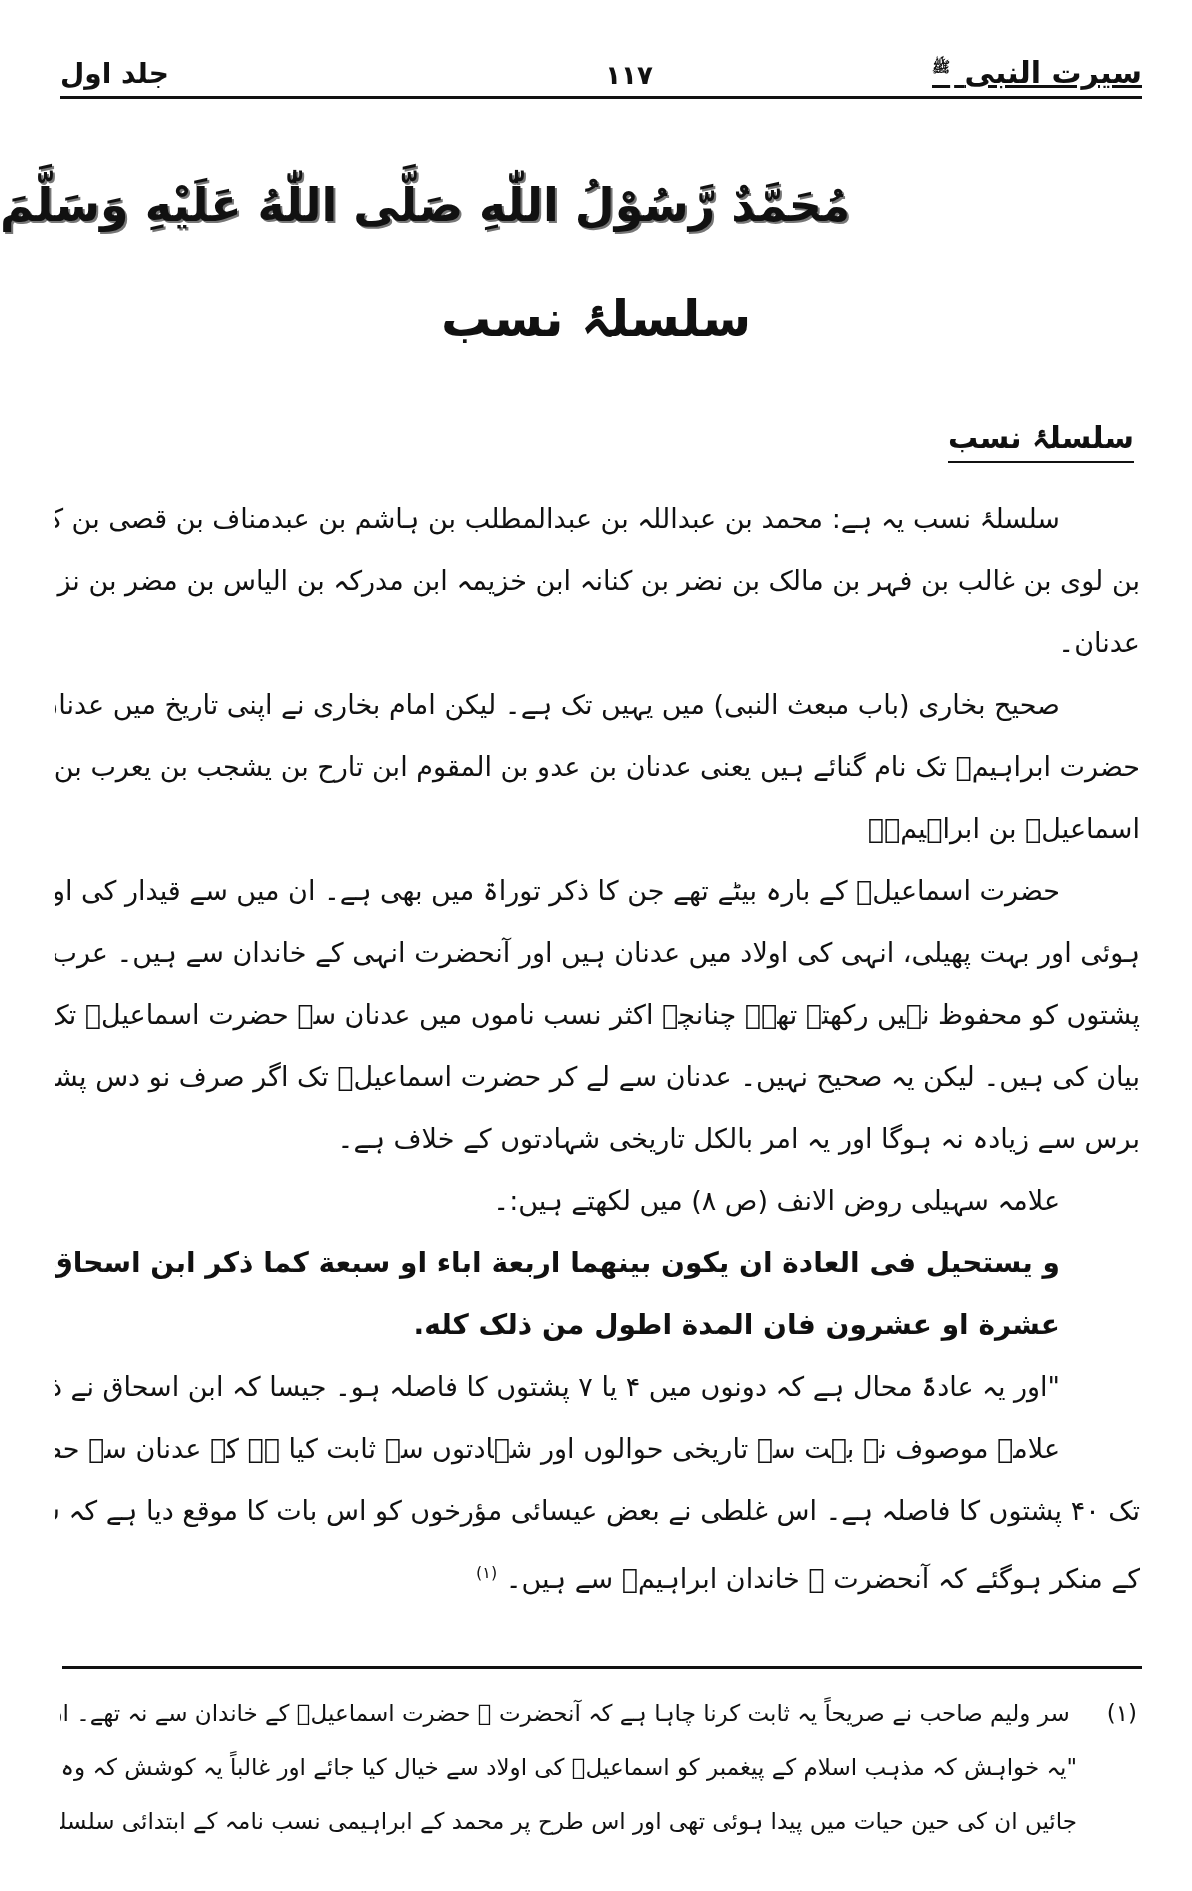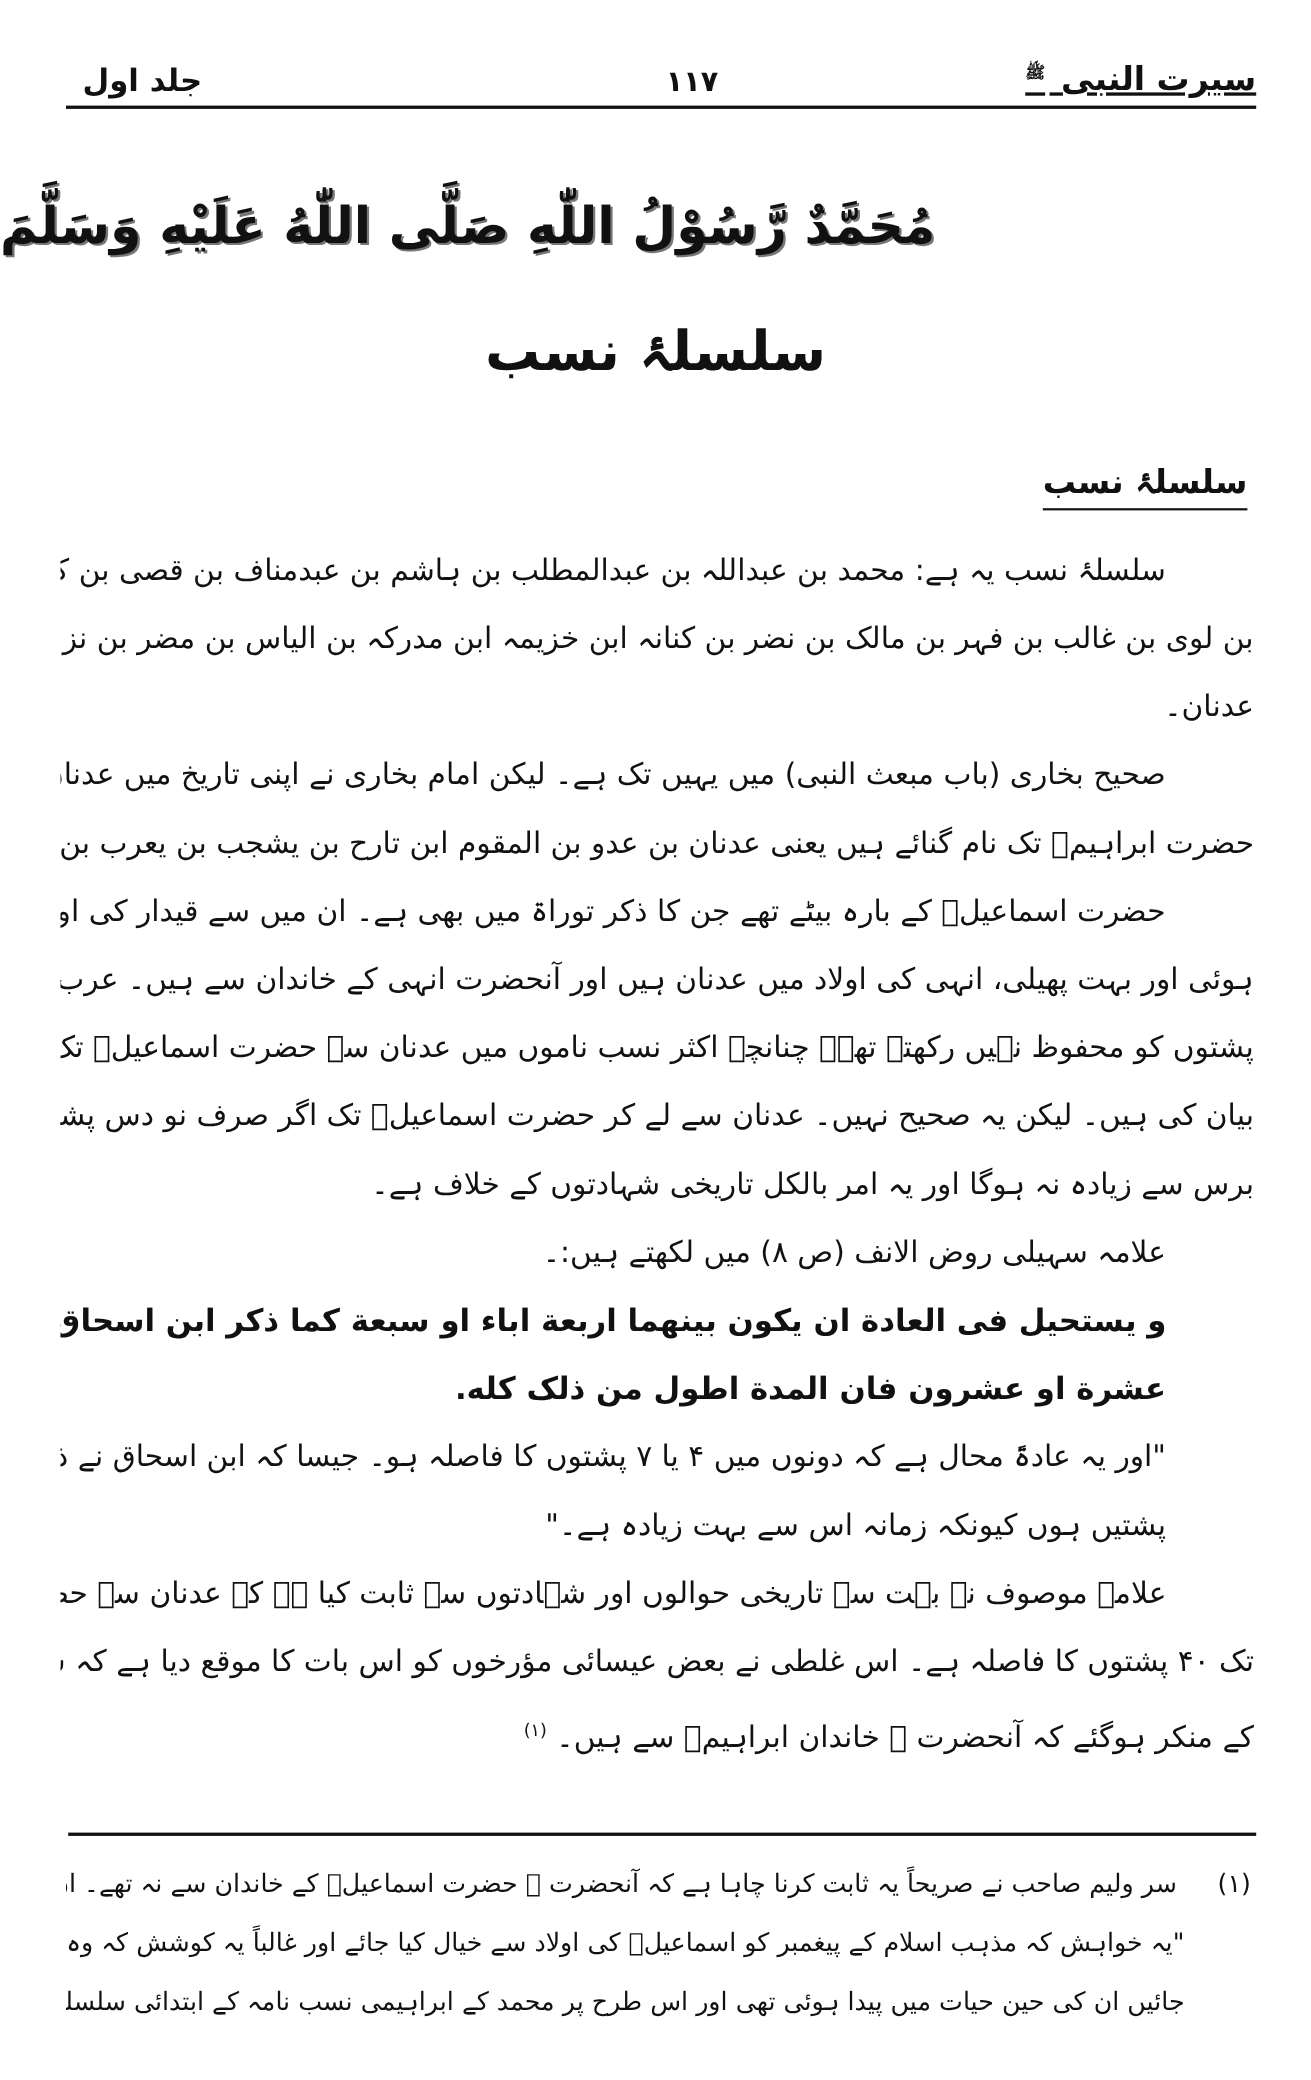--- a/index.html
+++ b/index.html
@@ -1,20 +1,20 @@
 <!DOCTYPE html>
 <html><head>
 <meta charset="utf-8">
 <style>
   html, body { margin:0; padding:0; background:#ffffff; }
   body { width:1192px; height:1891px; position:relative; overflow:hidden;
          font-family:"DejaVu Sans", sans-serif; color:#111; }
   .abs { position:absolute; }
   .header { left:60px; right:50px; top:40px; height:56px; border-bottom:3px solid #111; }
-  .hdr-vol { position:absolute; left:15px; bottom:6px; font-size:28px; font-weight:bold; direction:rtl; }
+  .hdr-vol { position:absolute; left:0; bottom:6px; font-size:28px; font-weight:bold; direction:rtl; }
   .hdr-page { position:absolute; left:50%; transform:translateX(-50%); bottom:6px; font-size:26px; font-weight:bold;margin-left:28px; }
   .hdr-title { position:absolute; right:0; bottom:6px; font-size:30px; font-weight:bold; direction:rtl;text-decoration:underline; }
   .hdr-title .salutation { font-size:15px; vertical-align:super; margin-right:4px; }
   .h1 { left:0; right:0; top:178px; text-align:left; font-size:46px; font-weight:bold;
         direction:rtl; text-shadow:2px 2px 0 #777; }
   .h2 { left:0; right:0; top:290px; text-align:center; font-size:50px; font-weight:bold; direction:rtl; }
   .subhead { right:58px; top:420px; font-size:30px; font-weight:bold; direction:rtl;
              border-bottom:2px solid #111; padding-bottom:6px; }
   .body { left:55px; right:52px; top:488px; direction:rtl; }
   .line { height:62px; line-height:62px; font-size:27px; white-space:nowrap; text-align:justify;
@@ -43,30 +43,30 @@
 <div class="abs h1">مُحَمَّدٌ رَّسُوْلُ اللّٰهِ صَلَّى اللّٰهُ عَلَيْهِ وَسَلَّمَ</div>
 <div class="abs h2">سلسلۂ نسب</div>
 <div class="abs subhead">سلسلۂ نسب</div>
 
 <div class="abs body">
   <div class="line" style="padding-right:80px">سلسلۂ نسب یہ ہے: محمد بن عبداللہ بن عبدالمطلب بن ہاشم بن عبدمناف بن قصی بن کلاب بن مرہ بن کعب</div>
   <div class="line">بن لوی بن غالب بن فہر بن مالک بن نضر بن کنانہ ابن خزیمہ ابن مدرکہ بن الیاس بن مضر بن نزار بن معد بن</div>
   <div class="line short">عدنان۔</div>
   <div class="line indent">صحیح بخاری (باب مبعث النبی) میں یہیں تک ہے۔ لیکن امام بخاری نے اپنی تاریخ میں عدنان سے</div>
   <div class="line">حضرت ابراہیمؑ تک نام گنائے ہیں یعنی عدنان بن عدو بن المقوم ابن تارح بن یشجب بن یعرب بن نابت بن</div>
+  <div class="line short">اسماعیلؑ بن ابراہیمؑ۔</div>
   <div class="line indent">حضرت اسماعیلؑ کے بارہ بیٹے تھے جن کا ذکر توراۃ میں بھی ہے۔ ان میں سے قیدار کی اولاد حجاز میں آباد</div>
   <div class="line">ہوئی اور بہت پھیلی، انہی کی اولاد میں عدنان ہیں اور آنحضرت انہی کے خاندان سے ہیں۔ عرب کے نسب دان تمام</div>
   <div class="line">پشتوں کو محفوظ نہیں رکھتے تھے۔ چنانچہ اکثر نسب ناموں میں عدنان سے حضرت اسماعیلؑ تک صرف آٹھ نو پشتیں</div>
   <div class="line">بیان کی ہیں۔ لیکن یہ صحیح نہیں۔ عدنان سے لے کر حضرت اسماعیلؑ تک اگر صرف نو دس پشتیں ہوں تو یہ زمانہ تین سو</div>
   <div class="line short">برس سے زیادہ نہ ہوگا اور یہ امر بالکل تاریخی شہادتوں کے خلاف ہے۔</div>
   <div class="line short indent">علامہ سہیلی روض الانف (ص ۸) میں لکھتے ہیں:۔</div>
   <div class="line arabic">و یستحیل فی العادة ان یکون بینهما اربعة اباء او سبعة کما ذکر ابن اسحاق او</div>
   <div class="line arabic short">عشرة او عشرون فان المدة اطول من ذلک کله.</div>
   <div class="line indent">"اور یہ عادۃً محال ہے کہ دونوں میں ۴ یا ۷ پشتوں کا فاصلہ ہو۔ جیسا کہ ابن اسحاق نے ذکر کیا۔ ۱۰ یا ۲۰</div>
-  <div class="line short indent">پشتیں ہوں کیونکہ زمانہ اس سے بہت زیادہ ہے۔"</div>
   <div class="line indent">علامہ موصوف نے بہت سے تاریخی حوالوں اور شہادتوں سے ثابت کیا ہے کہ عدنان سے حضرت اسماعیلؑ</div>
   <div class="line">تک ۴۰ پشتوں کا فاصلہ ہے۔ اس غلطی نے بعض عیسائی مؤرخوں کو اس بات کا موقع دیا ہے کہ سرے سے اس بات</div>
   <div class="line short"><span>کے منکر ہوگئے کہ آنحضرت ﷺ خاندان ابراہیمؑ سے ہیں۔</span> <span class="ref">(۱)</span></div>
 </div>
 
 <div class="abs fn-sep"></div>
 
 <div class="abs footnotes">
   <div class="fn-line" style="text-align-last:right;">
     <span class="fn-num">(۱)</span>

